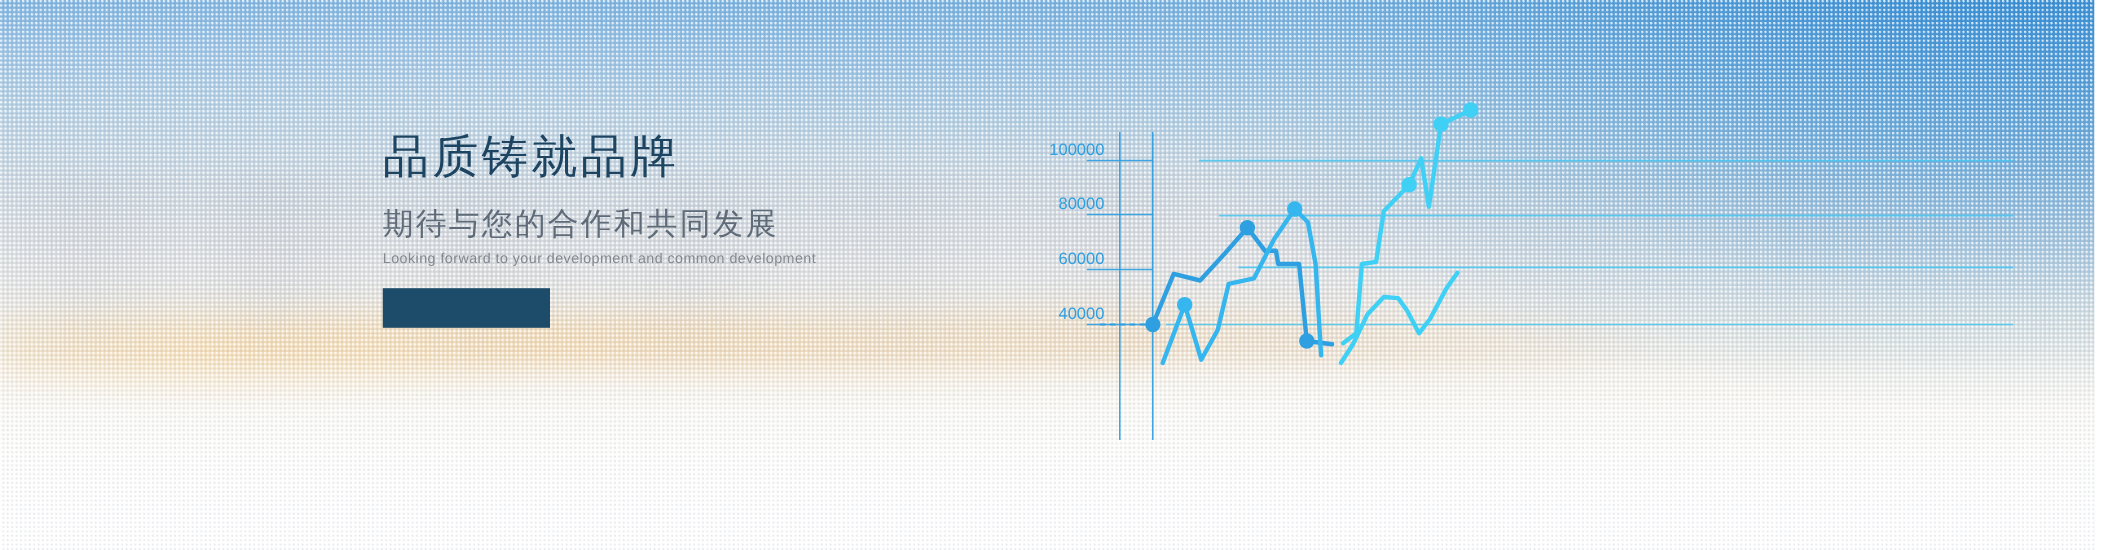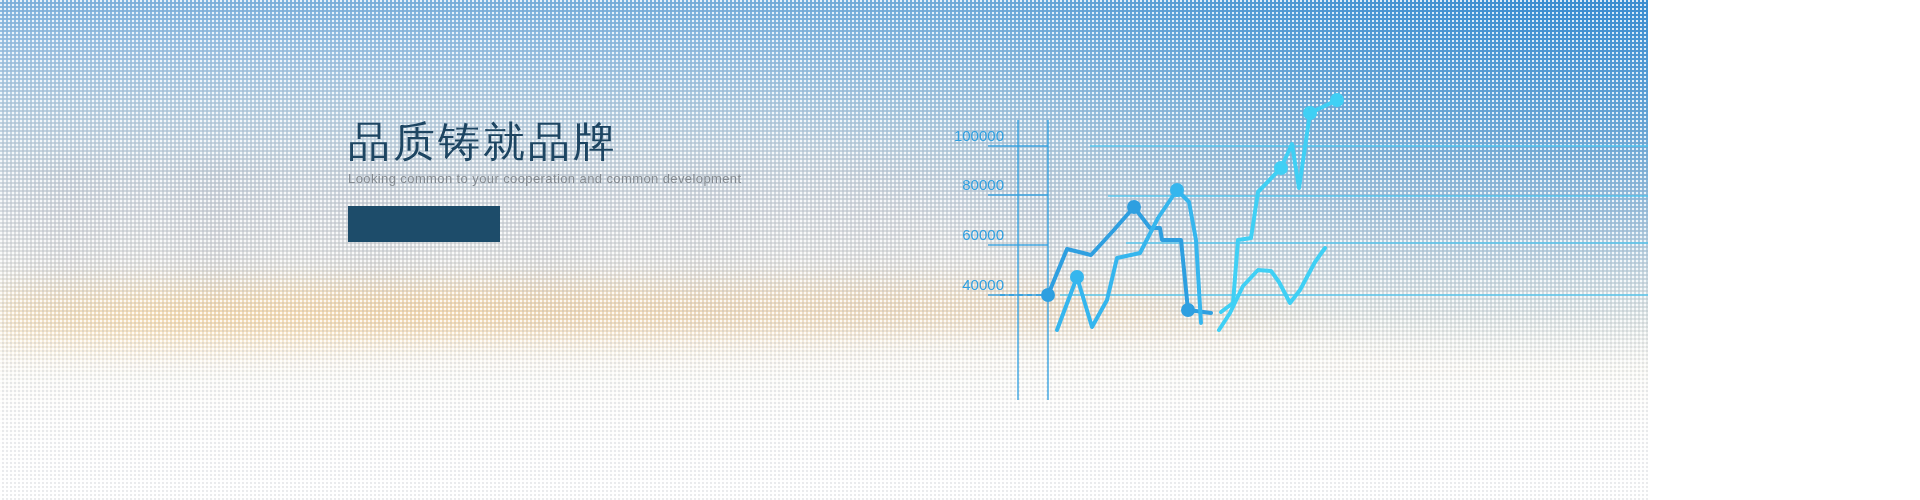--- a/index.html
+++ b/index.html
@@ -6,21 +6,21 @@
     margin: 0;
     padding: 0;
     background: #ffffff;
   }
   body {
     font-family: "Liberation Sans", "DejaVu Sans", sans-serif;
   }
 
   #banner {
     position: relative;
-    width: 1648px;
+    width: 1904px;
     height: 500px;
     overflow: hidden;
     background: #eef1f5;
   }
 
   
   .bg-sky {
     position: absolute;
     inset: 0;
     background: linear-gradient(to bottom,
@@ -183,21 +183,22 @@
 
   <div class="bg-sky"></div>
   <div class="bg-city"></div>
   <div class="bg-warm"></div>
   <div class="bg-blueglow"></div>
   <div class="bg-bottomfade"></div>
   <div class="bg-halftone"></div>
 
   <div class="copy">
     <h1 class="headline">品质铸就品牌</h1>
-    <p class="sub-en">Looking common to your cooperation and common development</p>
+    <p class="subhead">期待与您的合作和共同发展</p>
+    <p class="sub-en">Looking forward to your development and common development</p>
     <button class="cta"></button>
   </div>
 
   <div class="chart">
     <svg id="chart-svg" width="1920" height="500" viewBox="0 0 1920 500">
         <line x1="1018" y1="120" x2="1018" y2="400" stroke="#2e9fe0" stroke-width="1.4" opacity="0.95"></line>
         <line x1="1048" y1="120" x2="1048" y2="400" stroke="#2e9fe0" stroke-width="1.4" opacity="0.95"></line>
         <text x="1004" y="141" class="axis-label">100000</text>
         <line x1="988" y1="146" x2="1048" y2="146" stroke="#2e9fe0" stroke-width="1.4" opacity="0.9"></line>
         <text x="1004" y="190" class="axis-label">80000</text>

